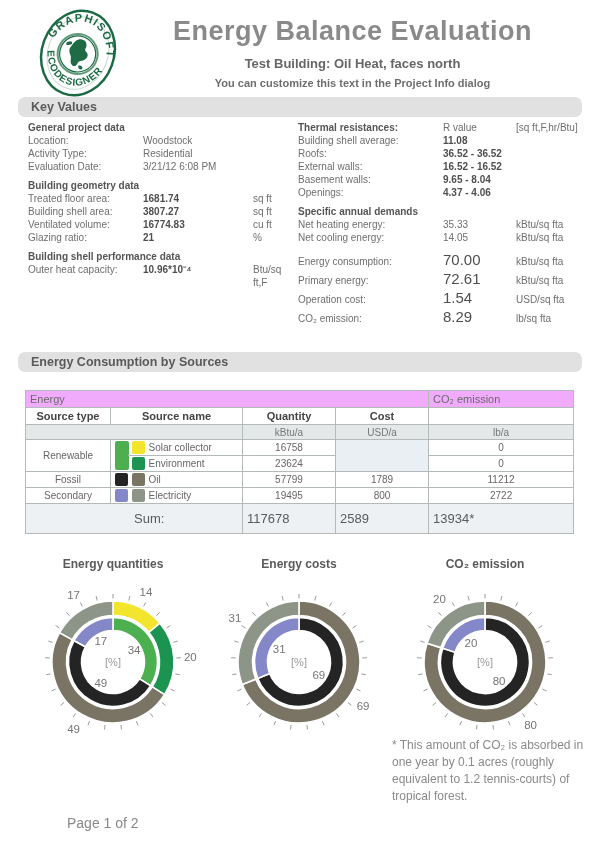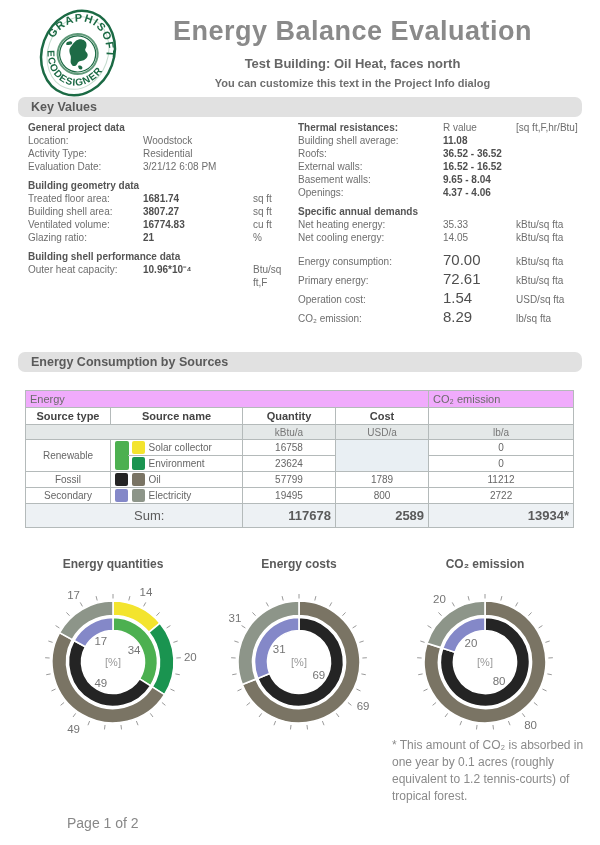--- a/index.html
+++ b/index.html
@@ -40,23 +40,23 @@
   .t-units th{background:#e4e8e8;font-weight:normal;color:#777;font-size:10px;height:15px;text-align:center;}
   .src td{height:16px;}
   .td-type{text-align:center;}
   .td-name{border-left:none !important;text-align:left;padding-left:6px;}
   .td-sw1{border-right:none !important;padding:0;}
   .td-sw2{border-left:none !important;border-right:none !important;padding:0;}
   .td-num{text-align:center;}
   .cost-merged{background:#e9eff3;}
   .sq{width:13px;height:13px;border-radius:2px;margin:1px auto;}
   .sq-tall{width:14px;height:29px;border-radius:2px;margin:1px auto;}
-  .sum-row td{background:#edf1f4;height:24px;font-size:13px;color:#5a5a5a;}
+  .sum-row td{background:#edf1f4;height:30px;font-size:13px;color:#5a5a5a;}
   .sum-label{padding-left:108px !important;text-align:left;}
-  .sum-num{text-align:right;font-weight:bold;}
+  .sum-num{text-align:left;}
 
   
   .charts-row{position:absolute;left:20px;top:556px;width:558px;display:flex;}
   .chart{width:186px;text-align:center;}
   .ctitle{font-size:12px;font-weight:bold;color:#5a5a5a;line-height:16px;}
   .chart svg{display:block;margin:0 auto;}
   .dlab{font-size:11.5px;fill:#757575;font-family:"Liberation Sans",sans-serif;}
   .dcenter{font-size:11px;fill:#9a9a9a;font-family:"Liberation Sans",sans-serif;}
 
   .footnote{position:absolute;left:392px;top:737px;width:197px;font-size:12px;

